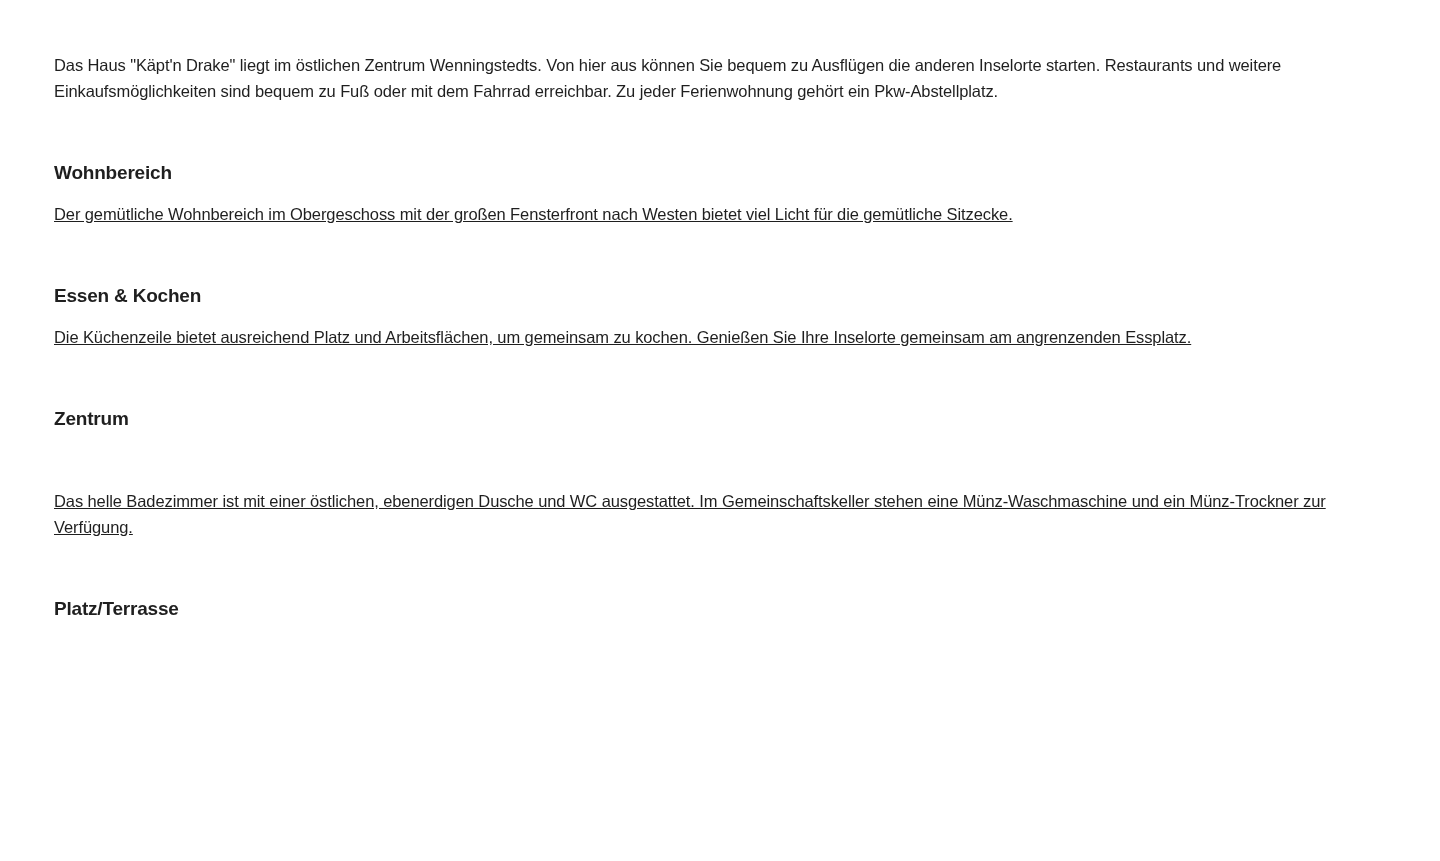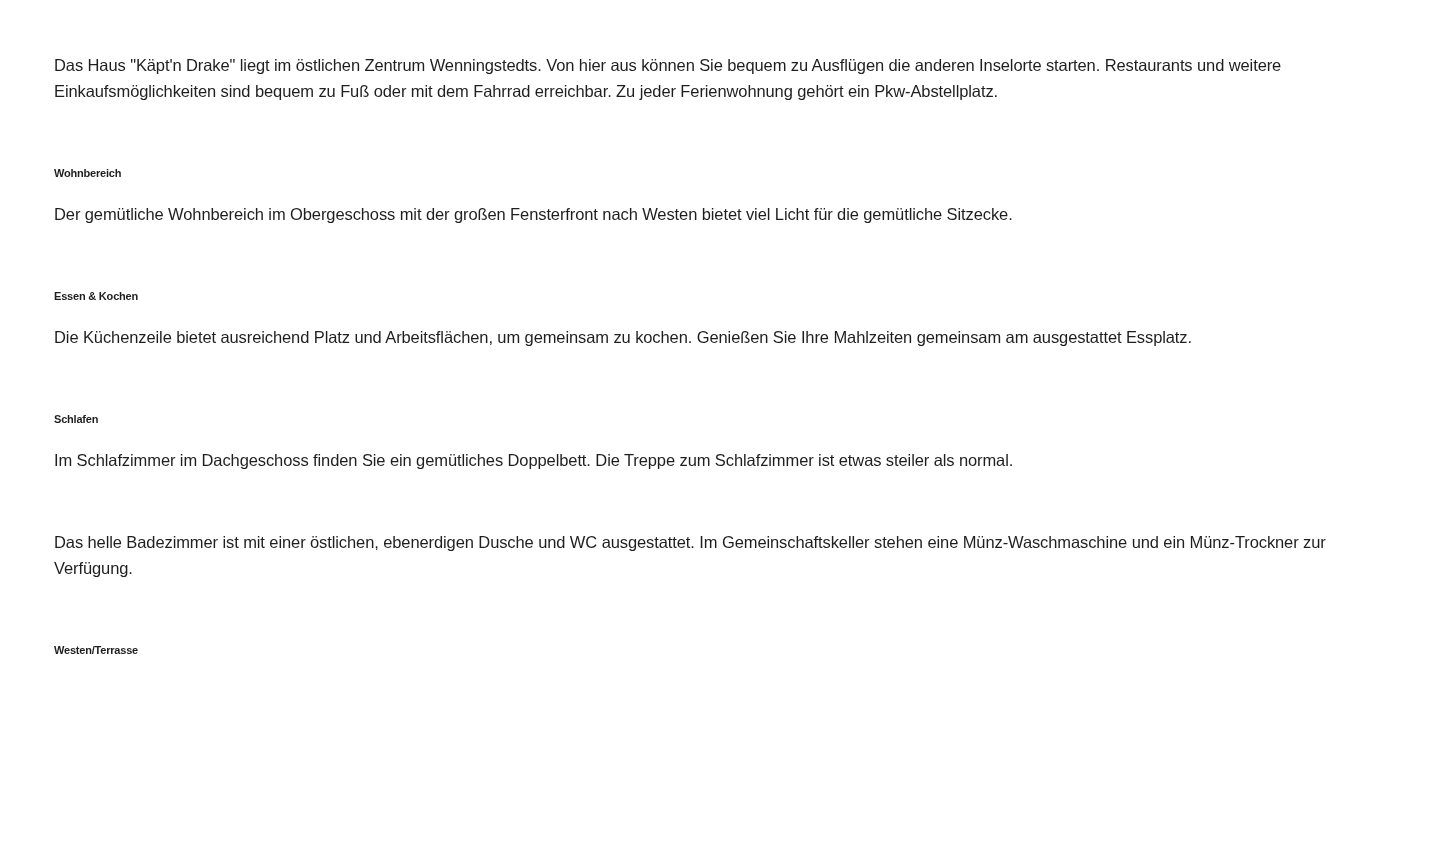--- a/index.html
+++ b/index.html
@@ -26,59 +26,59 @@
       margin: 0;
       letter-spacing: -0.1px;
     }
     .section {
       margin-top: 56px;
     }
     .section:first-of-type {
       margin-top: 56px;
     }
     .section-title {
-      font-size: 11px;
+      font-size: 19px;
       font-weight: bold;
       line-height: 26px;
       margin: 0 0 15px 0;
       letter-spacing: -0.2px;
     }
     .section-text {
       font-size: 16.5px;
       line-height: 26px;
       margin: 0;
       letter-spacing: -0.1px;
+      text-decoration: underline;
     }
     .s1 { margin-top: 56px; }
     .s2 { }
     .s3 { margin-top: 56px; }
     .s4 { margin-top: 56px; }
     .s5 { margin-top: 56px; }
   </style>
 </head>
 <body>
 
 <div class="content">
   <p class="intro">Das Haus "Käpt'n Drake" liegt im östlichen Zentrum Wenningstedts. Von hier aus können Sie bequem zu Ausflügen die anderen Inselorte starten. Restaurants und weitere Einkaufsmöglichkeiten sind bequem zu Fuß oder mit dem Fahrrad erreichbar. Zu jeder Ferienwohnung gehört ein Pkw-Abstellplatz.</p>
 
   <div class="section s1">
     <h3 class="section-title">Wohnbereich</h3>
     <p class="section-text">Der gemütliche Wohnbereich im Obergeschoss mit der großen Fensterfront nach Westen bietet viel Licht für die gemütliche Sitzecke.</p>
   </div>
 
   <div class="section s2">
     <h3 class="section-title">Essen &amp; Kochen</h3>
-    <p class="section-text">Die Küchenzeile bietet ausreichend Platz und Arbeitsflächen, um gemeinsam zu kochen. Genießen Sie Ihre Mahlzeiten gemeinsam am ausgestattet Essplatz.</p>
+    <p class="section-text">Die Küchenzeile bietet ausreichend Platz und Arbeitsflächen, um gemeinsam zu kochen. Genießen Sie Ihre Inselorte gemeinsam am angrenzenden Essplatz.</p>
   </div>
 
   <div class="section s3">
-    <h3 class="section-title">Schlafen</h3>
-    <p class="section-text">Im Schlafzimmer im Dachgeschoss finden Sie ein gemütliches Doppelbett. Die Treppe zum Schlafzimmer ist etwas steiler als normal.</p>
+    <h3 class="section-title">Zentrum</h3>
   </div>
 
   <div class="section s4">
     <p class="section-text">Das helle Badezimmer ist mit einer östlichen, ebenerdigen Dusche und WC ausgestattet. Im Gemeinschaftskeller stehen eine Münz-Waschmaschine und ein Münz-Trockner zur Verfügung.</p>
   </div>
 
   <div class="section s5">
-    <h3 class="section-title">Westen/Terrasse</h3>
+    <h3 class="section-title">Platz/Terrasse</h3>
   </div>
 </div>
 
 </body></html>

